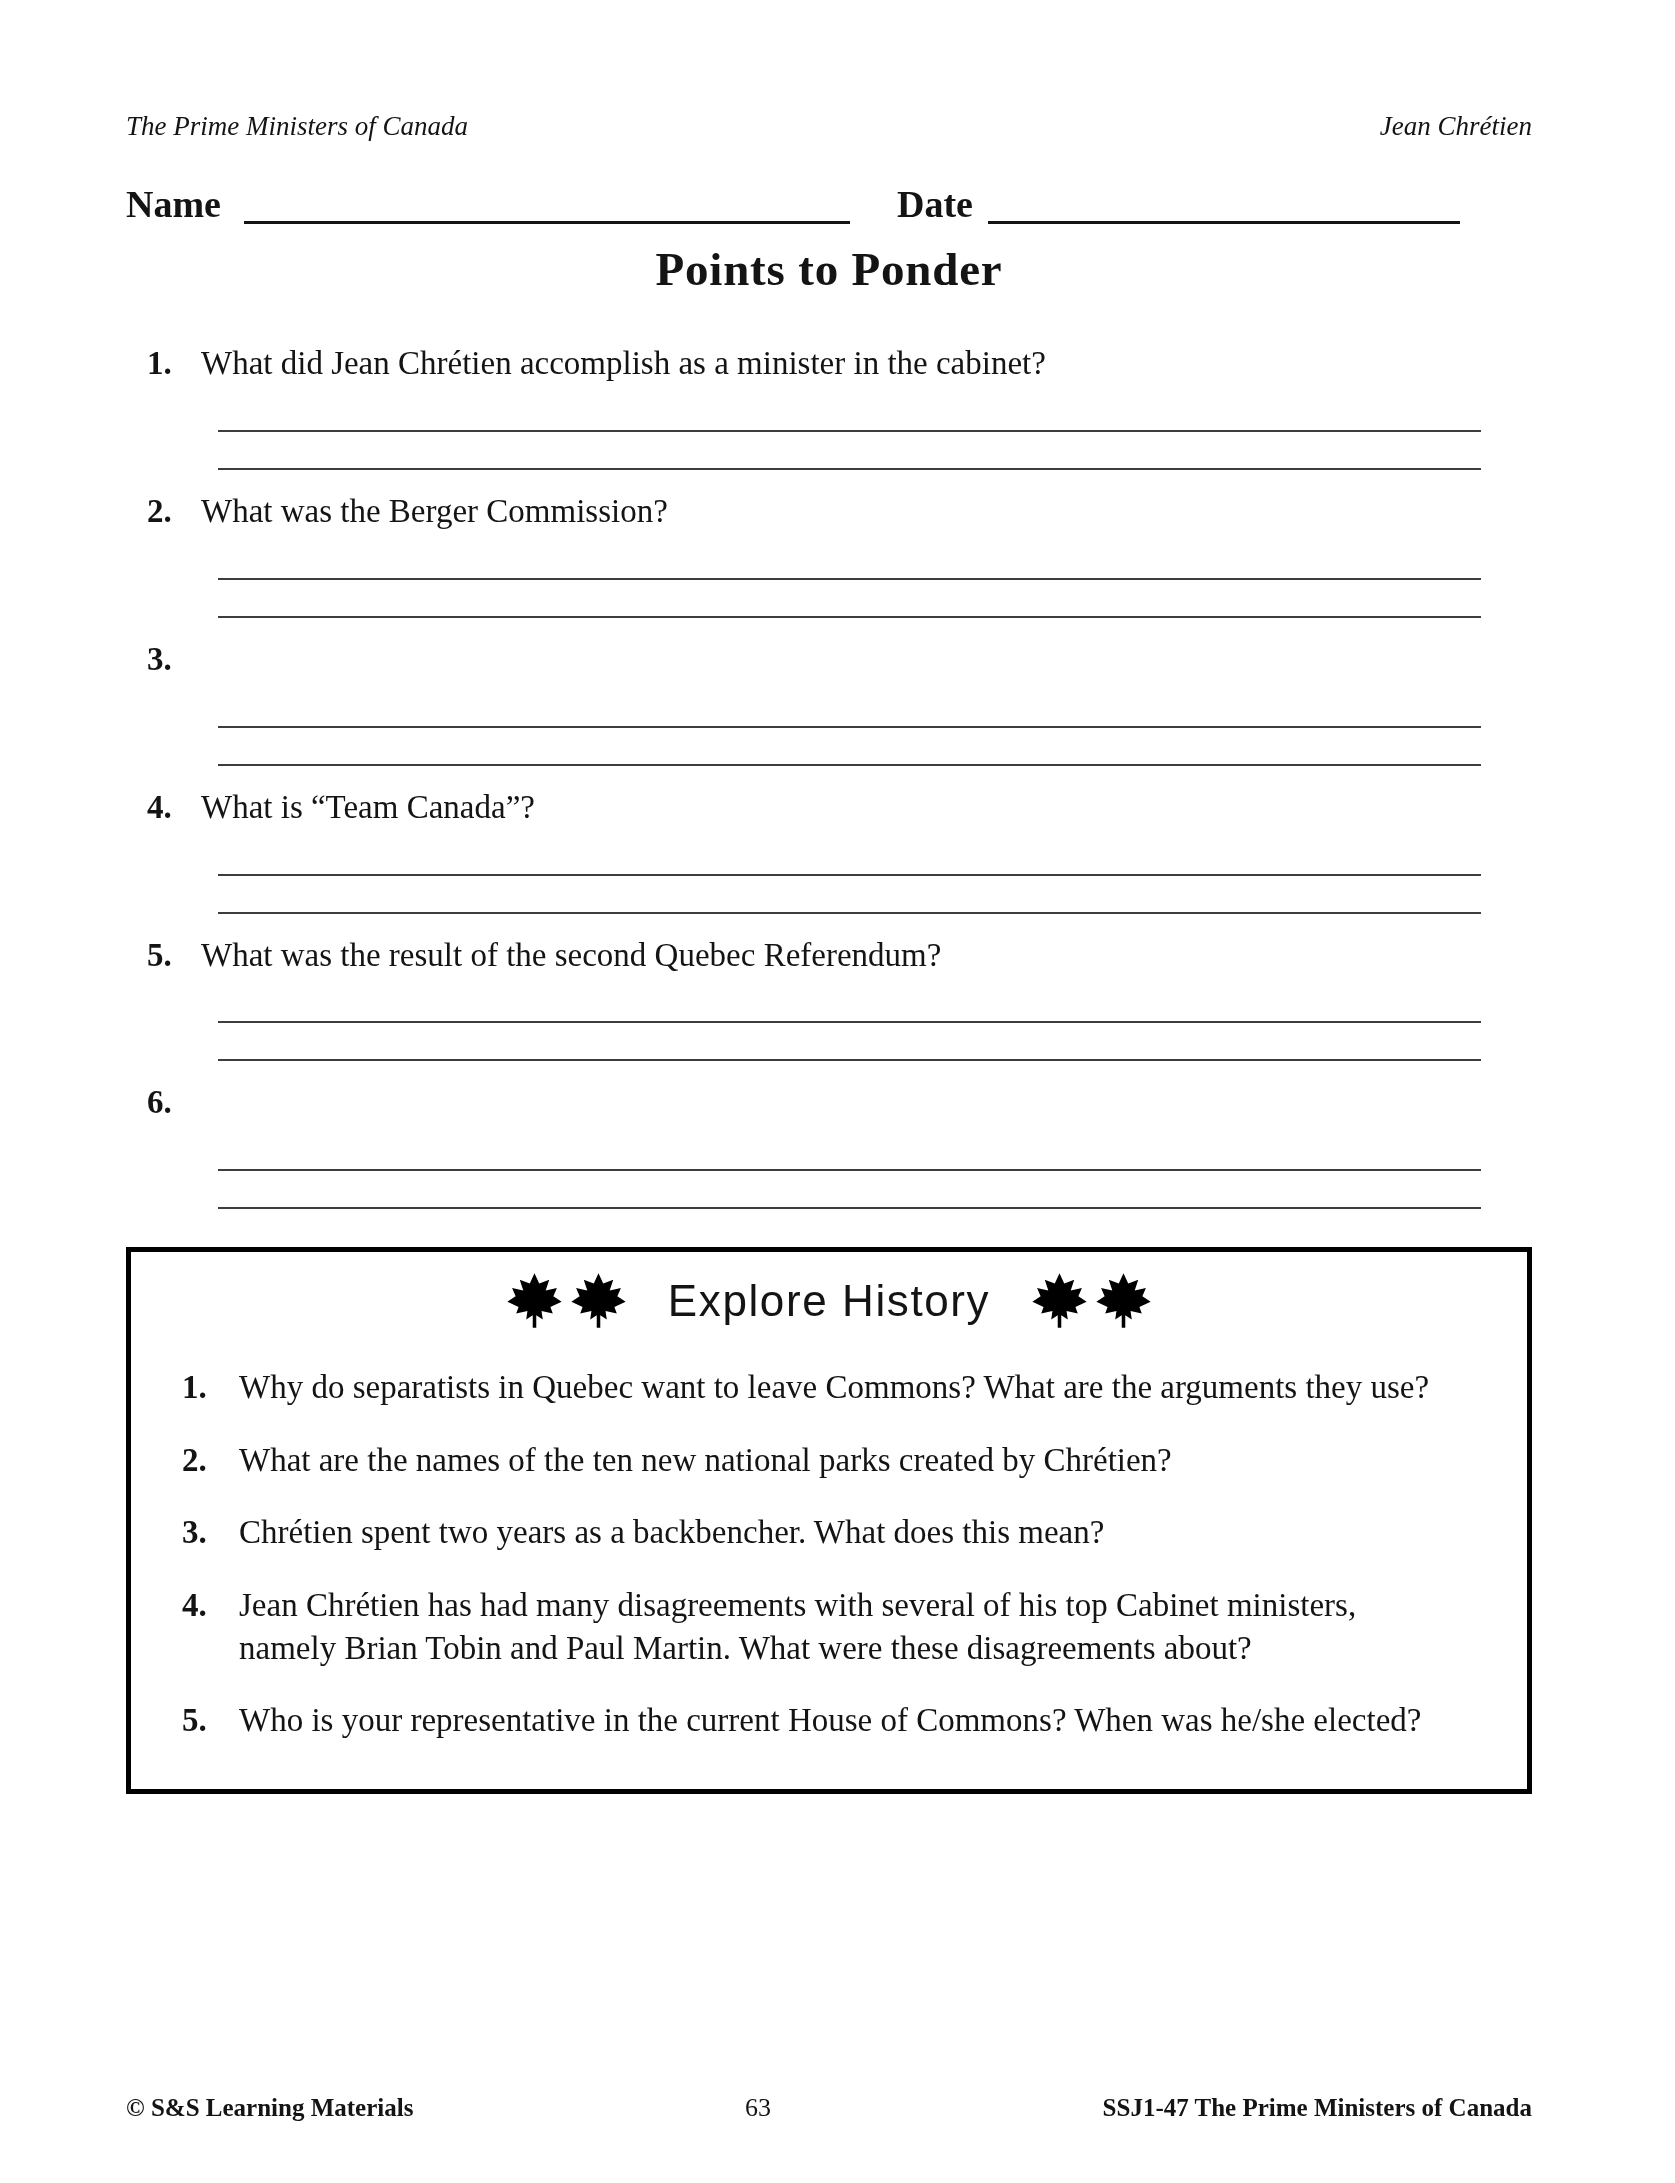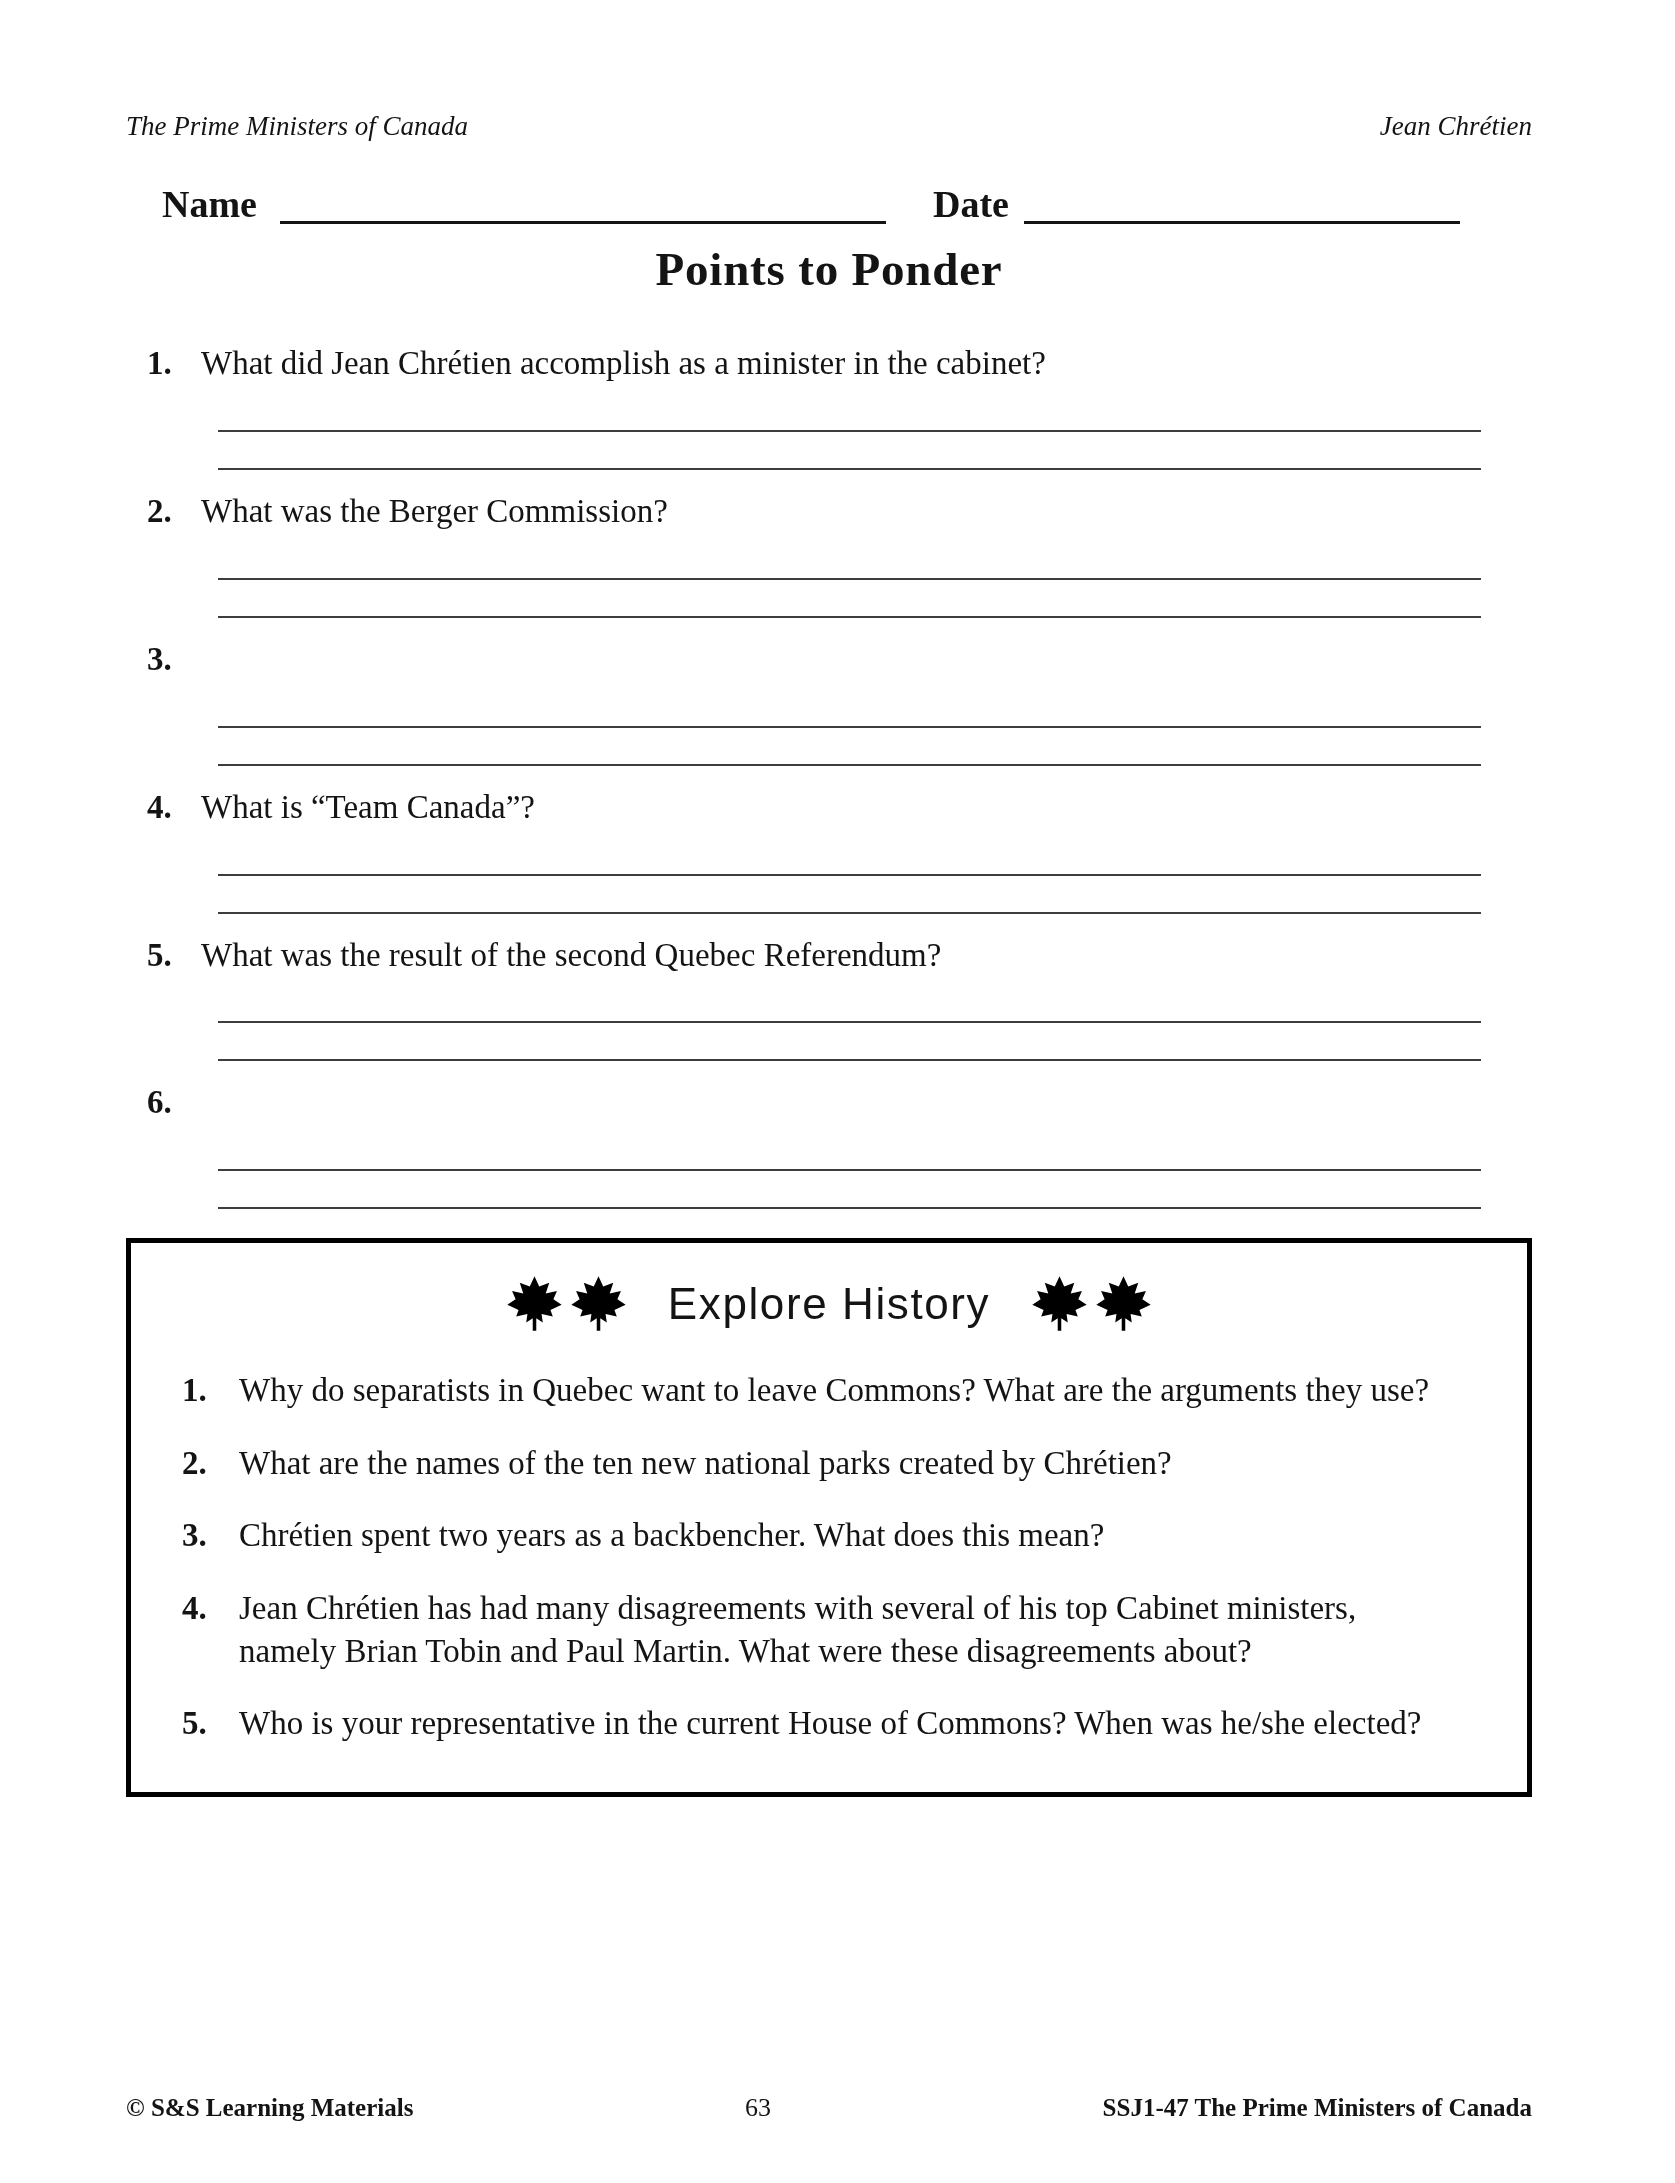--- a/index.html
+++ b/index.html
@@ -24,21 +24,20 @@
     font-size: 27px;
     line-height: 1.2;
   }
 
   
   .name-date-row {
     display: flex;
     align-items: flex-end;
     margin-top: 28px;
     height: 54px;
-    margin-left: 36px;
   }
   .nd-label {
     font-weight: bold;
     font-size: 38px;
     line-height: 1.05;
   }
   .nd-line {
     border-bottom: 3.3px solid #141414;
     height: 43px;
   }
@@ -69,23 +68,23 @@
   .q-num { font-weight: bold; }
   .answer-lines { margin-left: 92px; margin-right: 51px; }
   .answer-lines .a-line {
     height: 38px;
     border-bottom: 2.5px solid #3d3d3d;
   }
   .answer-lines .a-line:first-child { margin-top: 9.8px; }
 
   
   .explore-box {
-    margin-top: 29px;
+    margin-top: 38px;
     border: 5.7px solid #000000;
-    padding: 26px 0 47px 0;
+    padding: 14px 0 47px 0;
   }
   .explore-title-row {
     display: flex;
     justify-content: center;
     align-items: center;
     gap: 11.5px;
     margin-top: 4.9px;
     margin-bottom: 36px;
   }
   .explore-title {

